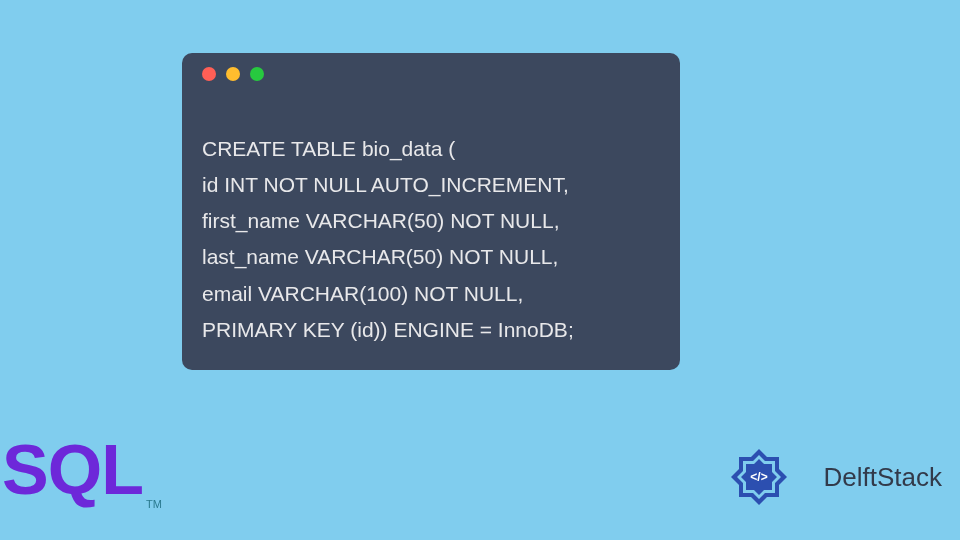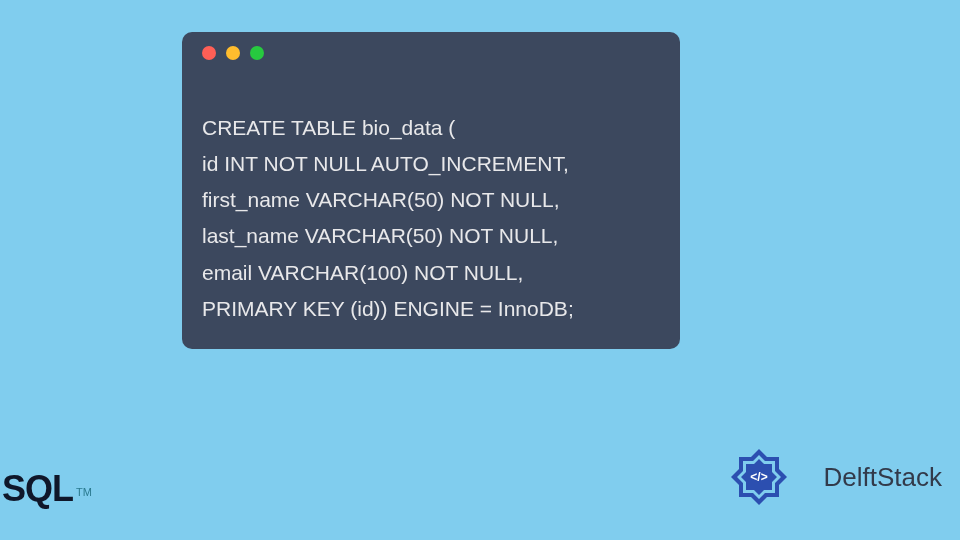--- a/index.html
+++ b/index.html
@@ -6,21 +6,21 @@
   body {
     width: 960px;
     height: 540px;
     background: #80cdee;
     position: relative;
     font-family: Arial, Helvetica, sans-serif;
     overflow: hidden;
   }
   .code-window {
     position: absolute;
-    top: 32px;
+    top: 53px;
     left: 182px;
     width: 498px;
     background: #3c485e;
     border-radius: 10px;
     padding: 14px 20px 22px 20px;
   }
   .titlebar {
     display: flex;
     gap: 10px;
     margin-bottom: 14px;
@@ -50,30 +50,30 @@
   .mysql-my {
     font-family: Arial, Helvetica, sans-serif;
     font-weight: 600;
     font-size: 54px;
     color: #2a7a8f;
     letter-spacing: -1px;
   }
   .mysql-sql {
     font-family: Arial, Helvetica, sans-serif;
     font-weight: 600;
-    font-size: 36px;
-    color: #0f172a;
+    font-size: 70px;
+    color: #6d28d9;
     letter-spacing: -1px;
   }
   .mysql-tm {
     font-size: 11px;
     color: #2a7a8f;
     margin-left: 3px;
     align-self: flex-end;
-    margin-bottom: 12px;
+    margin-bottom: 0;
   }
   .delftstack {
     position: absolute;
     right: 18px;
     bottom: 34px;
     display: flex;
     align-items: center;
     gap: 6px;
   }
   .ds-icon {

